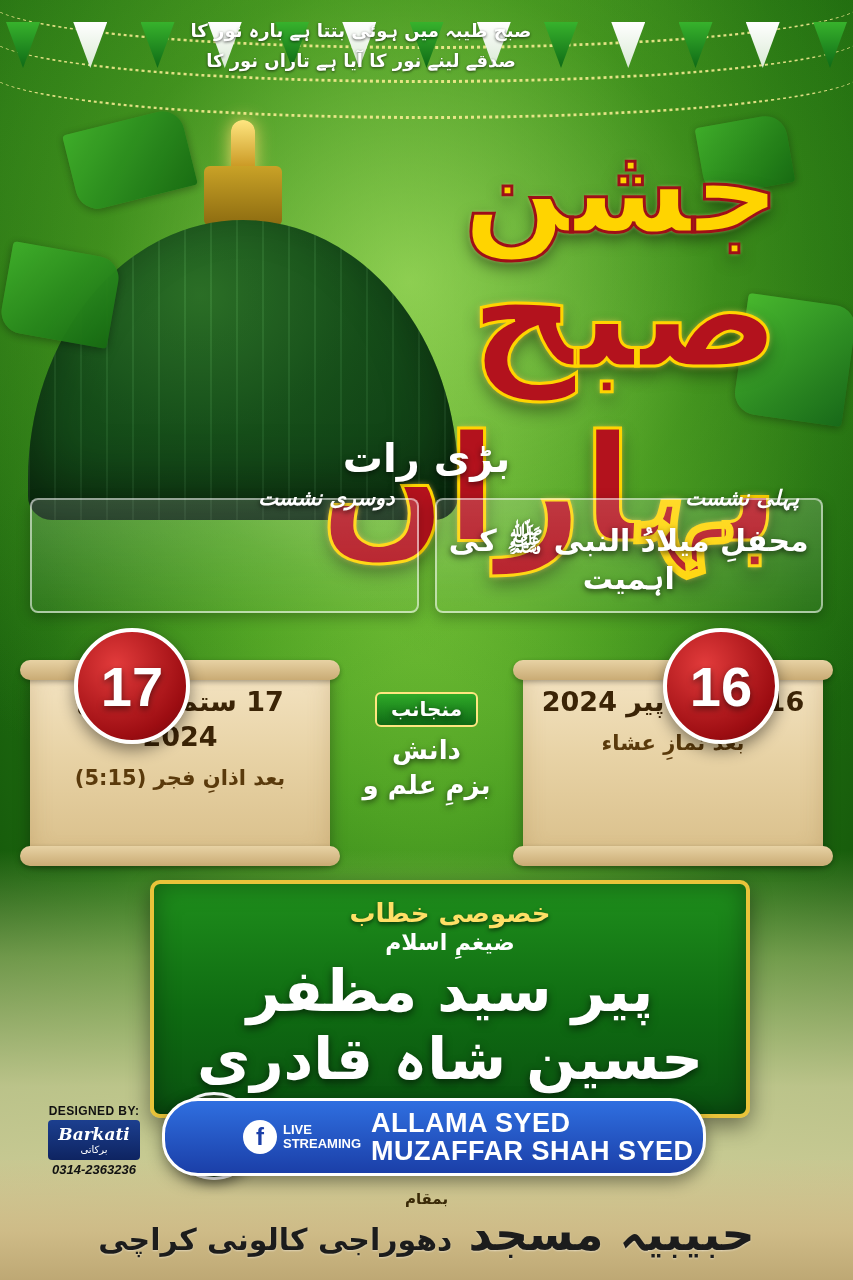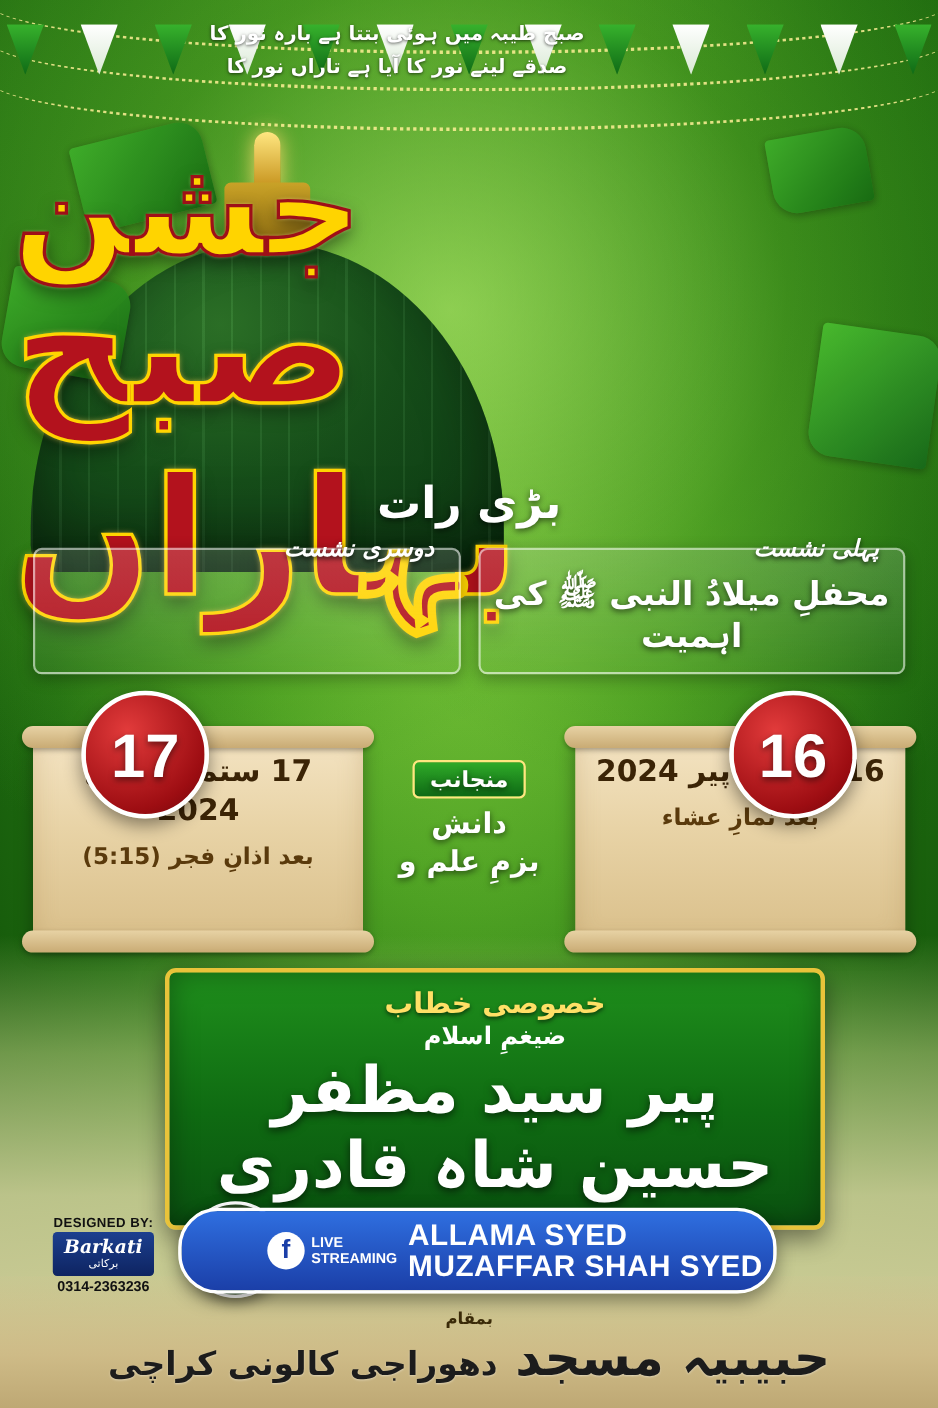--- a/index.html
+++ b/index.html
@@ -148,23 +148,23 @@
     font-size: 18px;
     line-height: 1.55;
     font-weight: bold;
     text-shadow: 0 1px 3px rgba(0,0,0,0.65);
   }
   .top-couplet div { padding: 1px 0; }
 
   .headline {
     position: absolute;
     top: 120px;
-    left: 12px;
+    left: 0;
     width: 780px;
-    text-align: left;
+    text-align: right;
     font-size: 120px;
     font-weight: bold;
     line-height: 1.18;
     color: #ffd400;
     -webkit-text-stroke: 3px #9e0f18;
     text-shadow:
       0 0 4px #ffec9a,
       0 6px 16px rgba(0,0,0,0.5);
     letter-spacing: -2px;
   }
@@ -376,20 +376,21 @@
     font-weight: bold;
   }
   .designer .dlogo .sub {
     font-size: 10px;
   }
   .designer .dphone {
     font-size: 13px;
     font-weight: bold;
     color: #111;
     margin-top: 2px;
+    font-style: italic;
   }
 
   
   .livebar {
     position: absolute;
     left: 162px;
     top: 1098px;
     width: 460px;
     height: 72px;
     background: linear-gradient(180deg,#2f6fe0,#1b3fa8);

